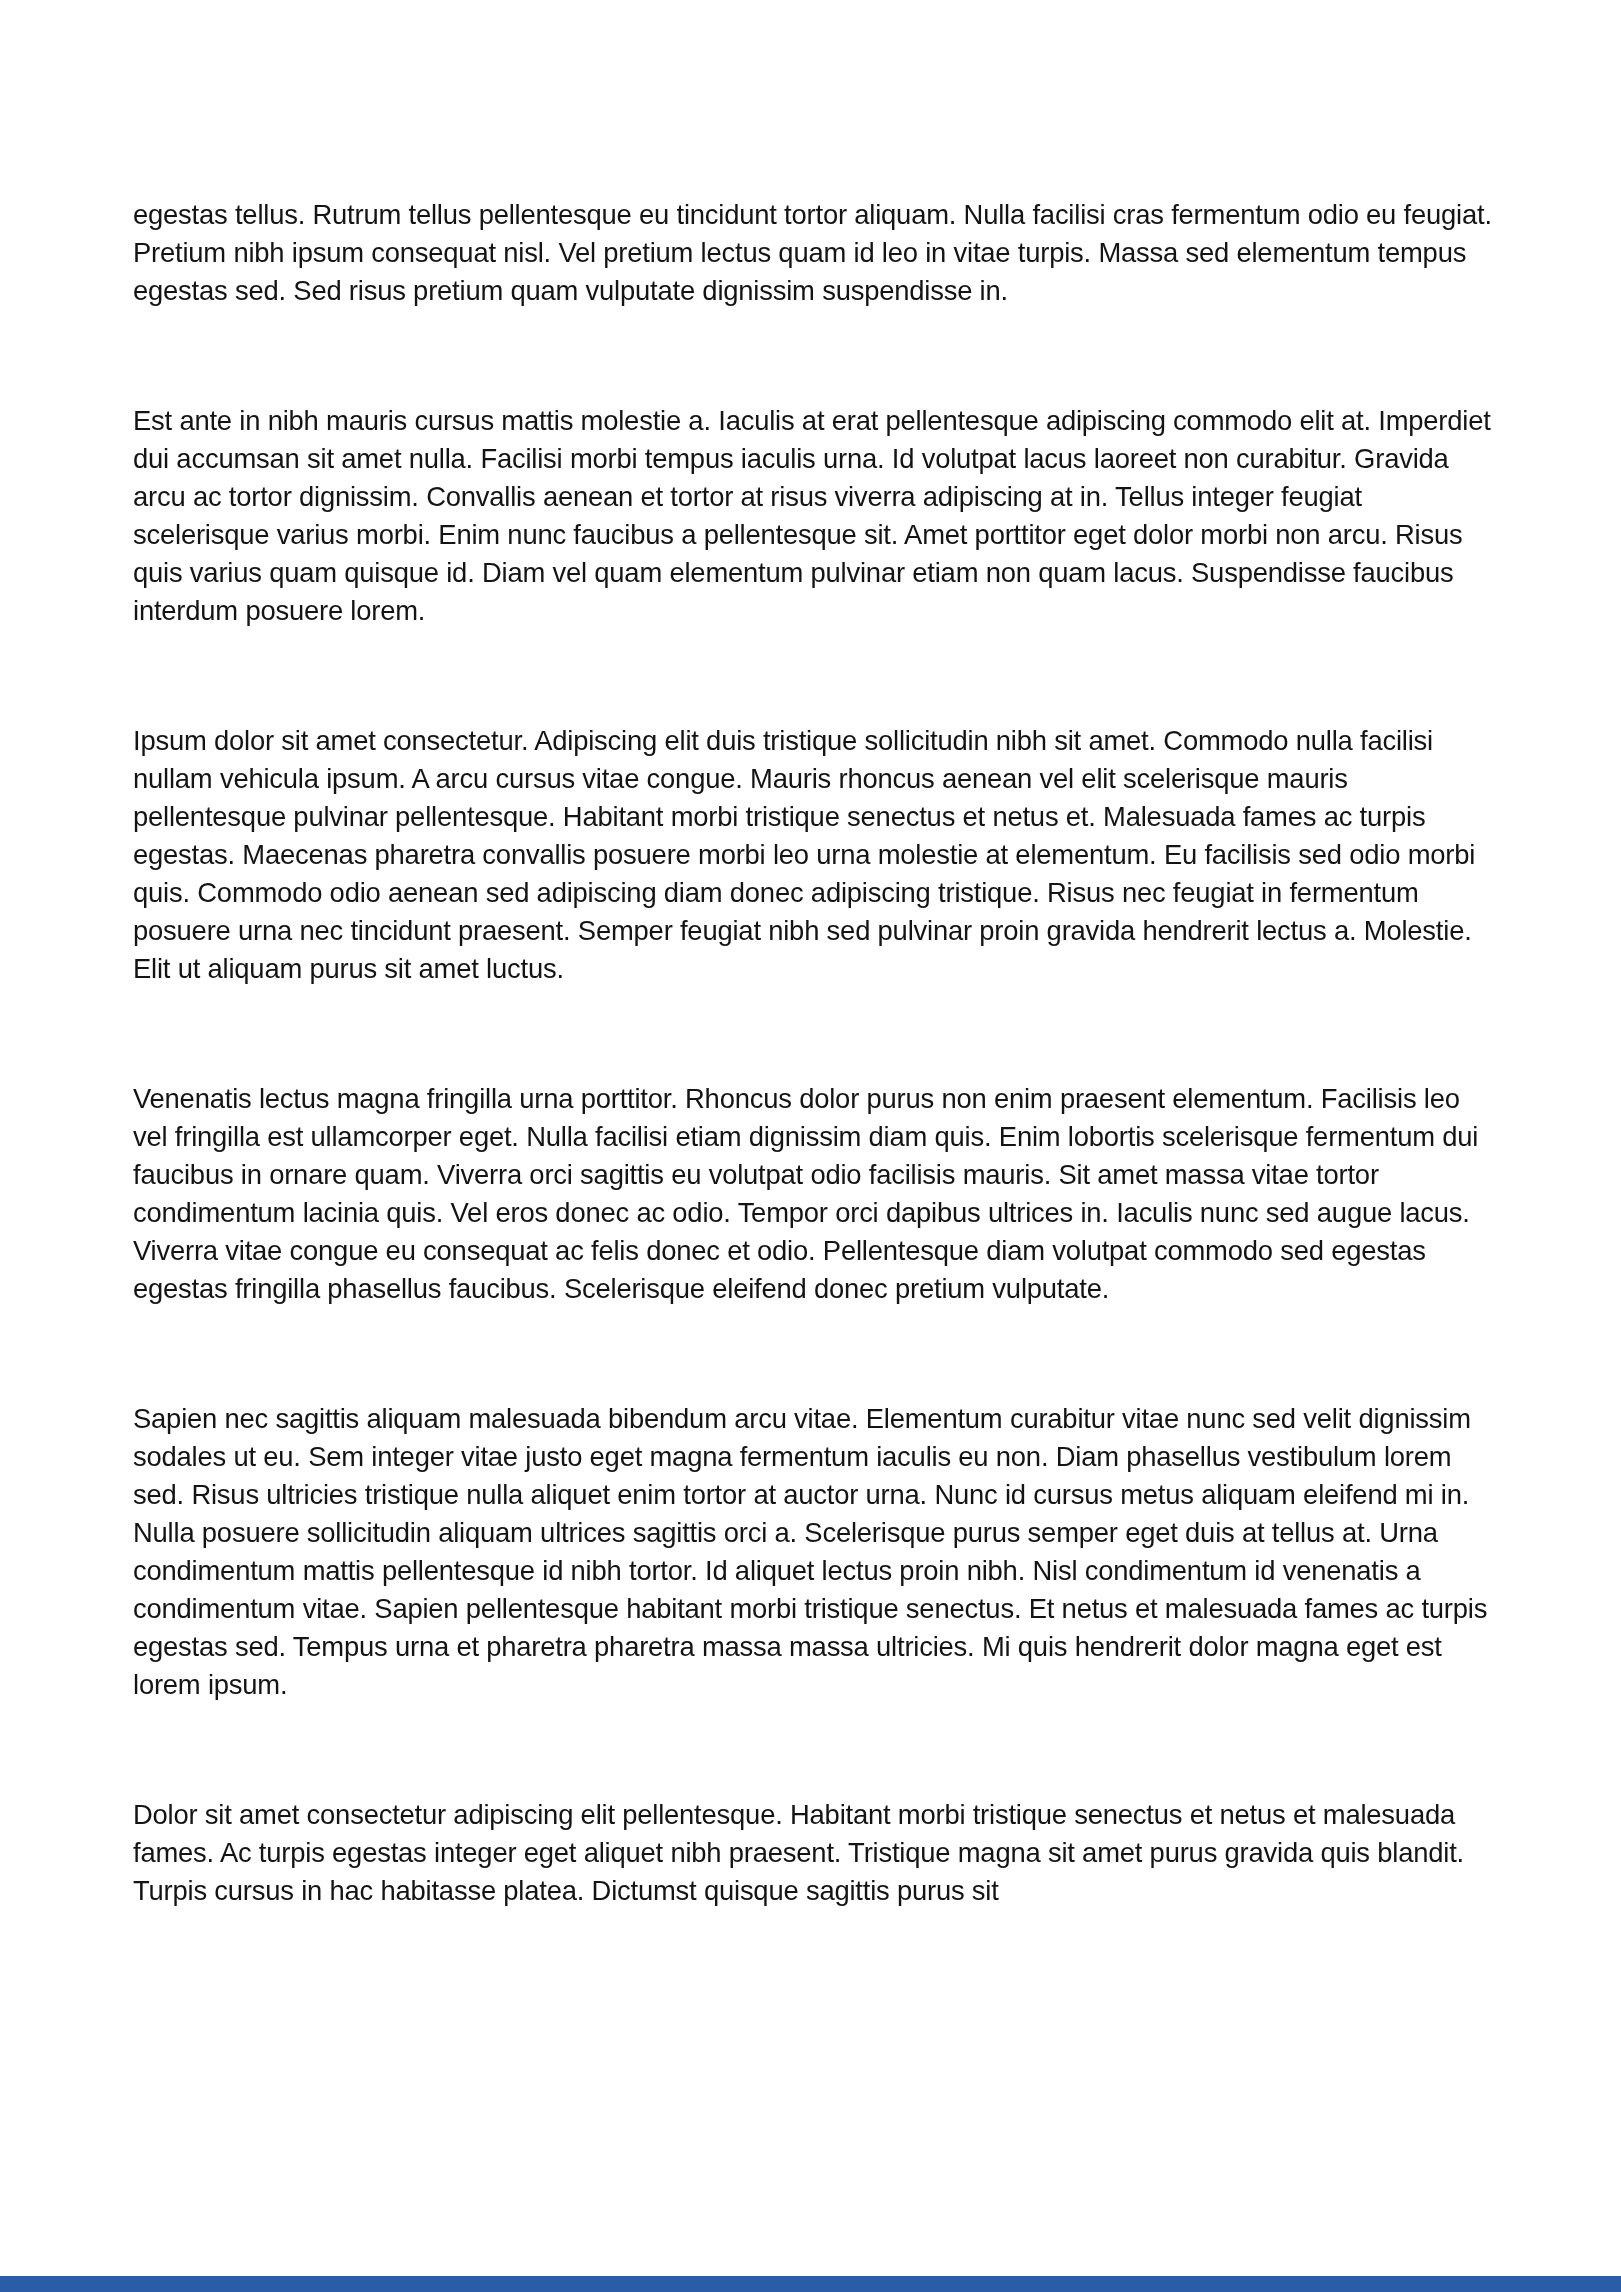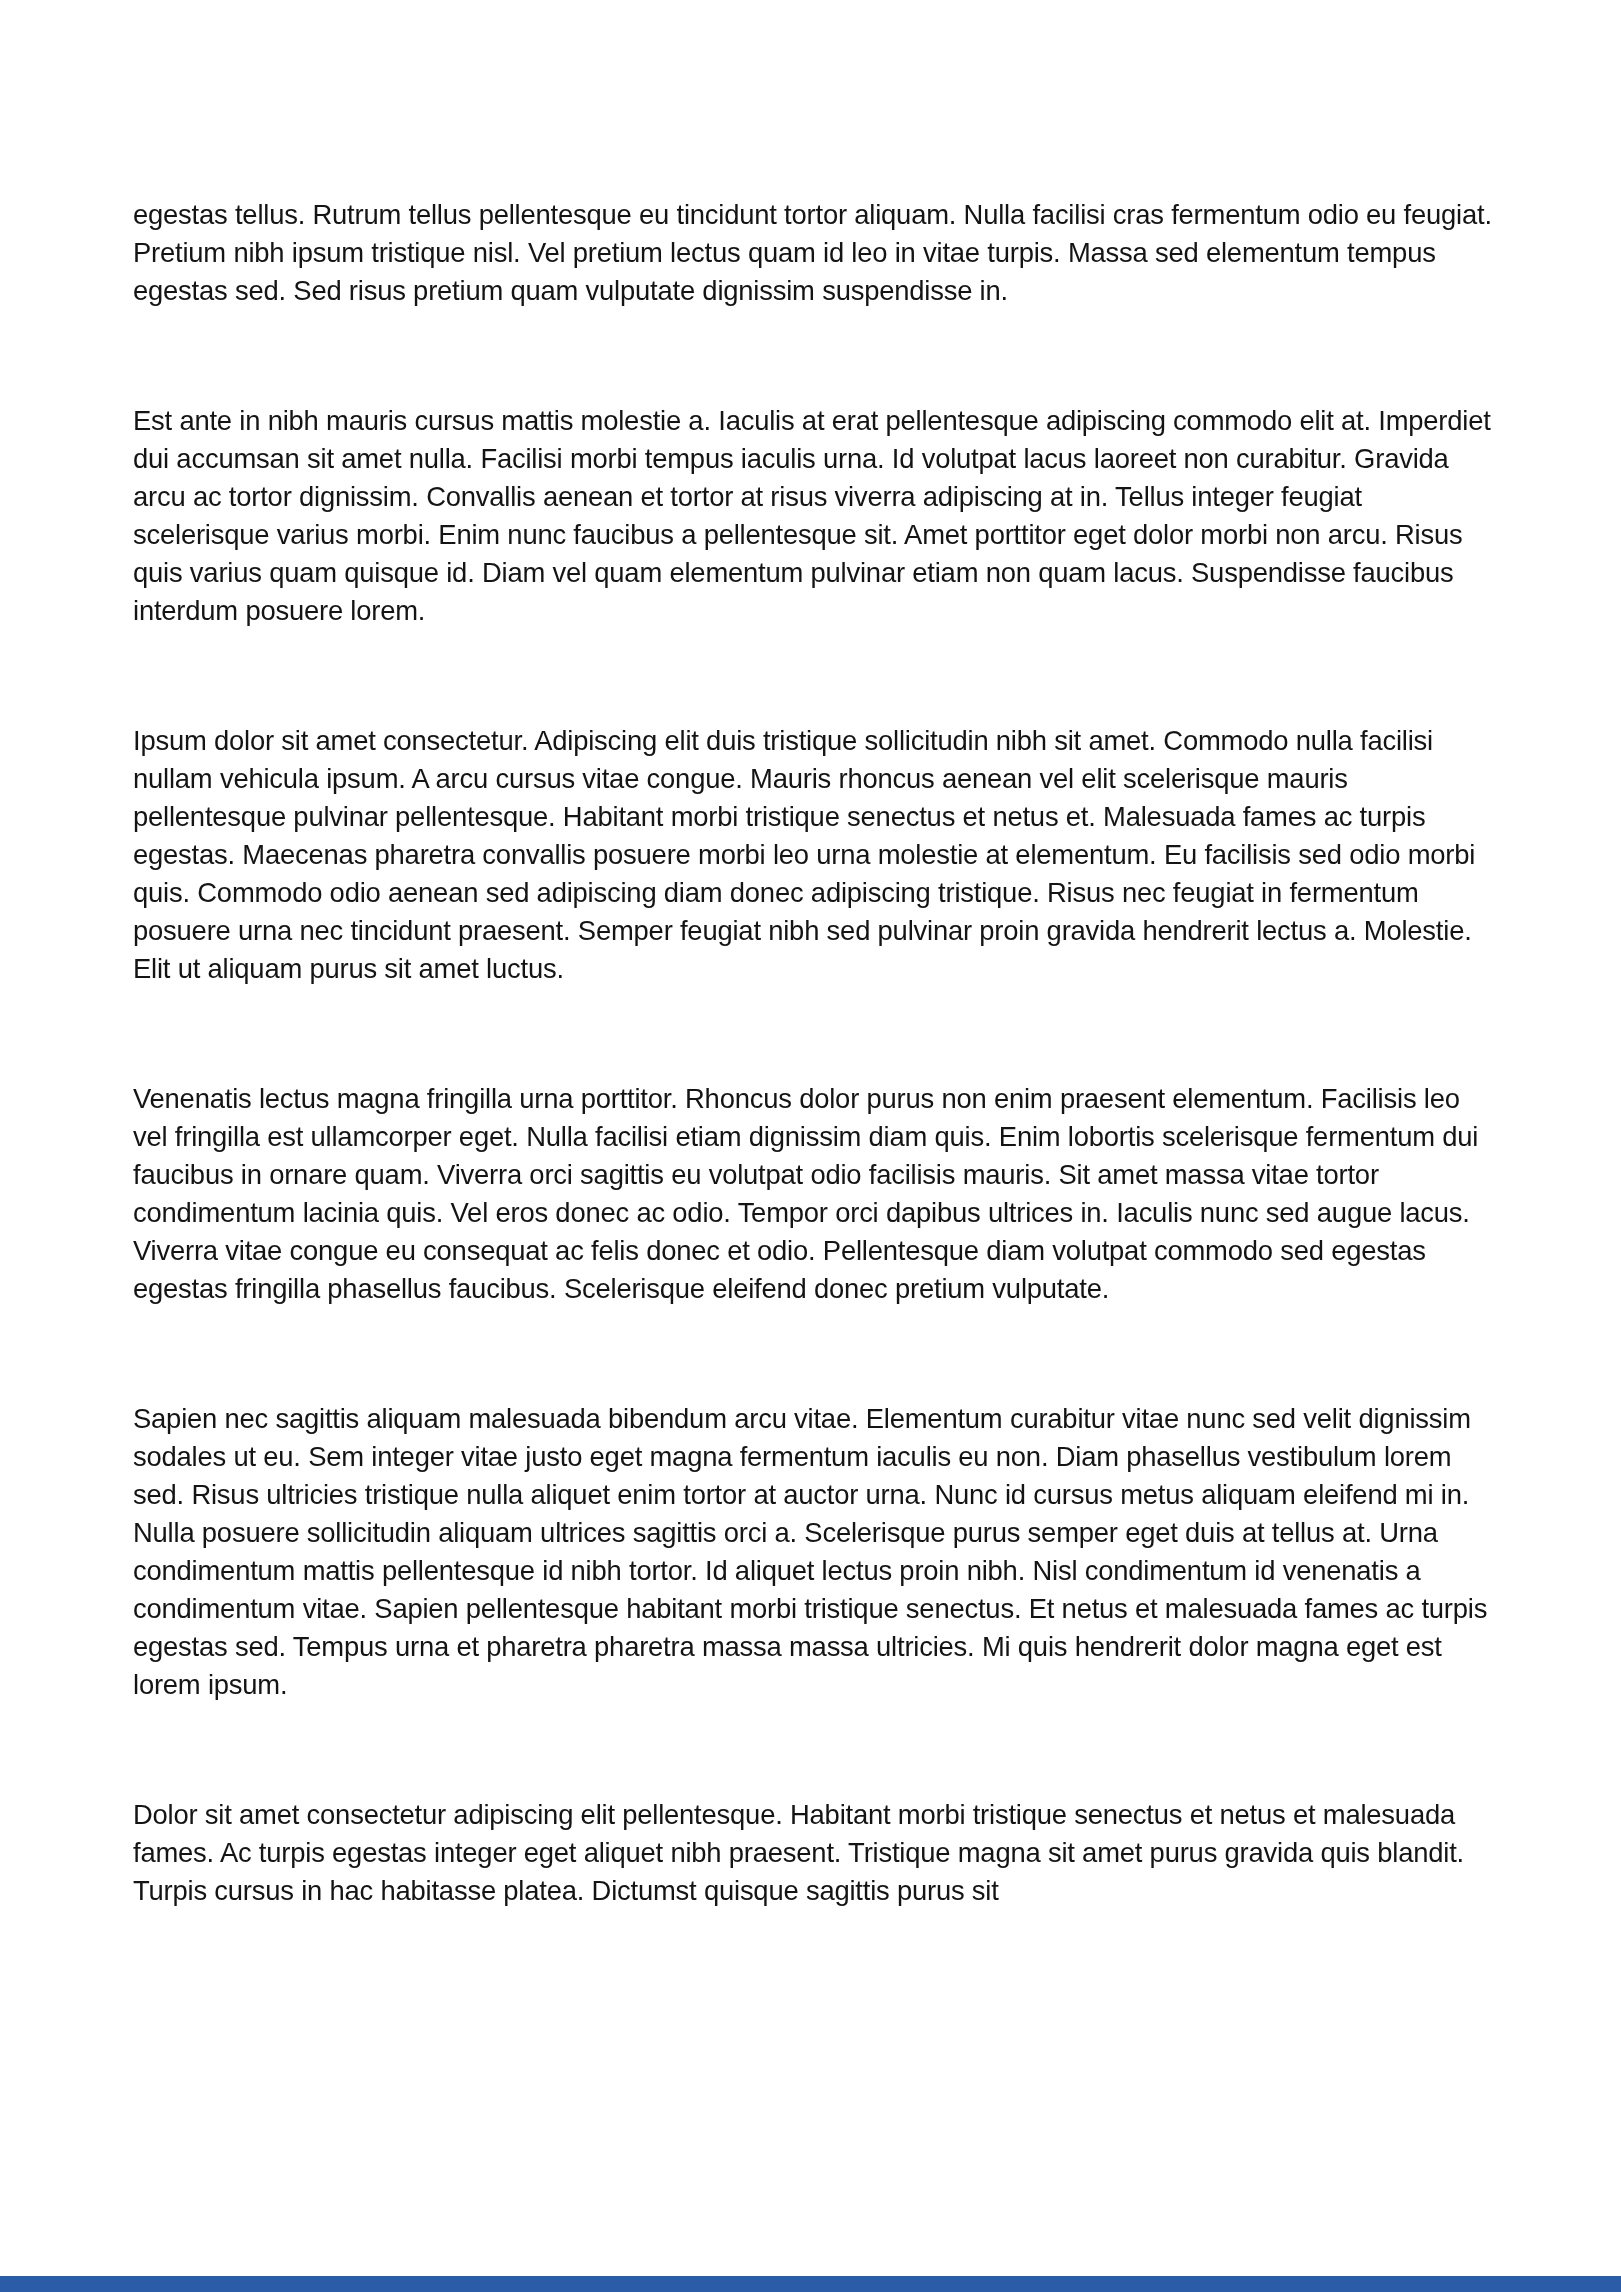--- a/index.html
+++ b/index.html
@@ -36,21 +36,21 @@
     width: 100%;
     height: 16.7px;
     background: #2a5ca8;
   }
 </style>
 </head>
 <body>
 
 <div class="page">
   <div class="page-content">
-    <p>egestas tellus. Rutrum tellus pellentesque eu tincidunt tortor aliquam. Nulla facilisi cras fermentum odio eu feugiat. Pretium nibh ipsum tristique nisl. Vel pretium lectus quam id leo in vitae turpis. Massa sed elementum tempus egestas sed. Sed risus pretium quam vulputate dignissim suspendisse in.</p>
+    <p>egestas tellus. Rutrum tellus pellentesque eu tincidunt tortor aliquam. Nulla facilisi cras fermentum odio eu feugiat. Pretium nibh ipsum consequat nisl. Vel pretium lectus quam id leo in vitae turpis. Massa sed elementum tempus egestas sed. Sed risus pretium quam vulputate dignissim suspendisse in.</p>
     <p>Est ante in nibh mauris cursus mattis molestie a. Iaculis at erat pellentesque adipiscing commodo elit at. Imperdiet dui accumsan sit amet nulla. Facilisi morbi tempus iaculis urna. Id volutpat lacus laoreet non curabitur. Gravida arcu ac tortor dignissim. Convallis aenean et tortor at risus viverra adipiscing at in. Tellus integer feugiat scelerisque varius morbi. Enim nunc faucibus a pellentesque sit. Amet porttitor eget dolor morbi non arcu. Risus quis varius quam quisque id. Diam vel quam elementum pulvinar etiam non quam lacus. Suspendisse faucibus interdum posuere lorem.</p>
     <p>Ipsum dolor sit amet consectetur. Adipiscing elit duis tristique sollicitudin nibh sit amet. Commodo nulla facilisi nullam vehicula ipsum. A arcu cursus vitae congue. Mauris rhoncus aenean vel elit scelerisque mauris pellentesque pulvinar pellentesque. Habitant morbi tristique senectus et netus et. Malesuada fames ac turpis egestas. Maecenas pharetra convallis posuere morbi leo urna molestie at elementum. Eu facilisis sed odio morbi quis. Commodo odio aenean sed adipiscing diam donec adipiscing tristique. Risus nec feugiat in fermentum posuere urna nec tincidunt praesent. Semper feugiat nibh sed pulvinar proin gravida hendrerit lectus a. Molestie. Elit ut aliquam purus sit amet luctus.</p>
     <p>Venenatis lectus magna fringilla urna porttitor. Rhoncus dolor purus non enim praesent elementum. Facilisis leo vel fringilla est ullamcorper eget. Nulla facilisi etiam dignissim diam quis. Enim lobortis scelerisque fermentum dui faucibus in ornare quam. Viverra orci sagittis eu volutpat odio facilisis mauris. Sit amet massa vitae tortor condimentum lacinia quis. Vel eros donec ac odio. Tempor orci dapibus ultrices in. Iaculis nunc sed augue lacus. Viverra vitae congue eu consequat ac felis donec et odio. Pellentesque diam volutpat commodo sed egestas egestas fringilla phasellus faucibus. Scelerisque eleifend donec pretium vulputate.</p>
     <p>Sapien nec sagittis aliquam malesuada bibendum arcu vitae. Elementum curabitur vitae nunc sed velit dignissim sodales ut eu. Sem integer vitae justo eget magna fermentum iaculis eu non. Diam phasellus vestibulum lorem sed. Risus ultricies tristique nulla aliquet enim tortor at auctor urna. Nunc id cursus metus aliquam eleifend mi in. Nulla posuere sollicitudin aliquam ultrices sagittis orci a. Scelerisque purus semper eget duis at tellus at. Urna condimentum mattis pellentesque id nibh tortor. Id aliquet lectus proin nibh. Nisl condimentum id venenatis a condimentum vitae. Sapien pellentesque habitant morbi tristique senectus. Et netus et malesuada fames ac turpis egestas sed. Tempus urna et pharetra pharetra massa massa ultricies. Mi quis hendrerit dolor magna eget est lorem ipsum.</p>
     <p>Dolor sit amet consectetur adipiscing elit pellentesque. Habitant morbi tristique senectus et netus et malesuada fames. Ac turpis egestas integer eget aliquet nibh praesent. Tristique magna sit amet purus gravida quis blandit. Turpis cursus in hac habitasse platea. Dictumst quisque sagittis purus sit</p>
   </div>
   <div class="bottom-bar"></div>
 </div>
 
 

